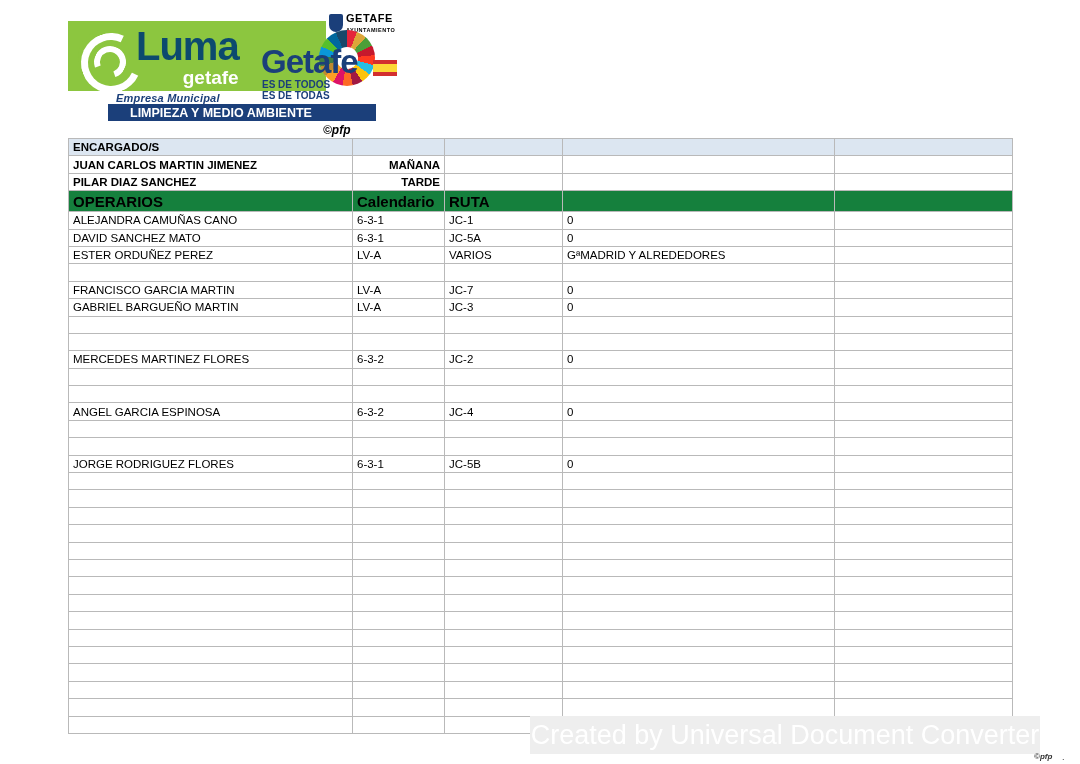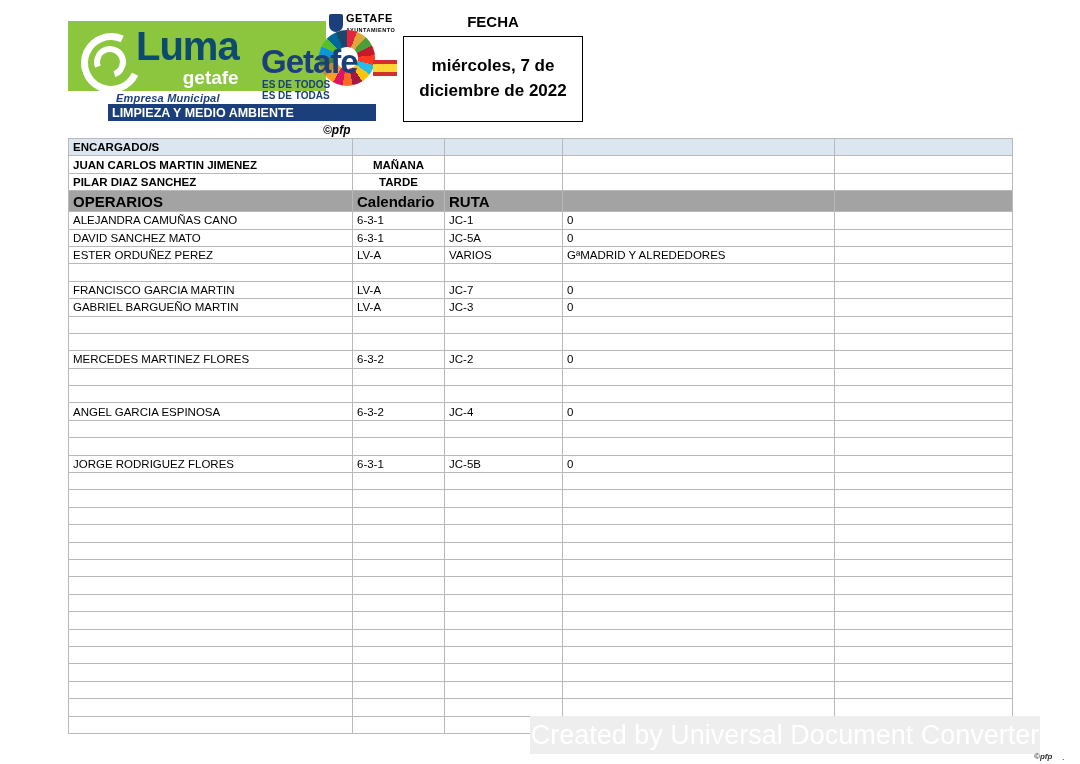--- a/index.html
+++ b/index.html
@@ -104,21 +104,21 @@
     left: 40px;
     top: 96px;
     width: 268px;
     height: 17px;
     background: #1b3f7a;
     color: #ffffff;
     font-size: 12.5px;
     font-weight: bold;
     display: flex;
     align-items: center;
-    padding-left: 4px;
+    padding-left: 22px;
     box-sizing: border-box;
   }
   .pfp-logo {
     position: absolute;
     left: 255px;
     top: 115px;
     font-size: 12px;
     font-weight: bold;
     font-style: italic;
     color: #000000;
@@ -277,28 +277,28 @@
   col.c-cal  { width: 92px; }
   col.c-ruta { width: 118px; }
   col.c-obs  { width: 272px; }
   col.c-last { width: 178px; }
 
   tr.band td {
     background: #dce6f1;
     font-weight: bold;
   }
   tr.band-title td {
-    background: #a3a3a3;
+    background: #15803d;
     font-weight: bold;
     font-size: 15px;
     height: 20px;
   }
   td.bold { font-weight: bold; }
   td.center-bold {
-    text-align: center;
+    text-align: right;
     font-weight: bold;
     font-size: 10px;
   }
   
   .watermark {
     position: absolute;
     left: 530px;
     top: 716px;
     width: 510px;
     height: 38px;
@@ -358,24 +358,20 @@
         <div class="getafe-word">Getafe</div>
         <div class="getafe-flag"></div>
         <div class="getafe-slogan">
           <div>ES DE TODOS</div>
           <div>ES DE TODAS</div>
         </div>
       </div>
     </div>
 
 
-    <div class="fecha-block">
-      <div class="fecha-label">FECHA</div>
-      <div class="fecha-box">miércoles, 7 de diciembre de 2022</div>
-    </div>
   </div>
 
   <table class="sheet">
     <colgroup>
       <col class="c-name">
         <col class="c-cal">
         <col class="c-ruta">
         <col class="c-obs">
         <col class="c-last">
     </colgroup>

